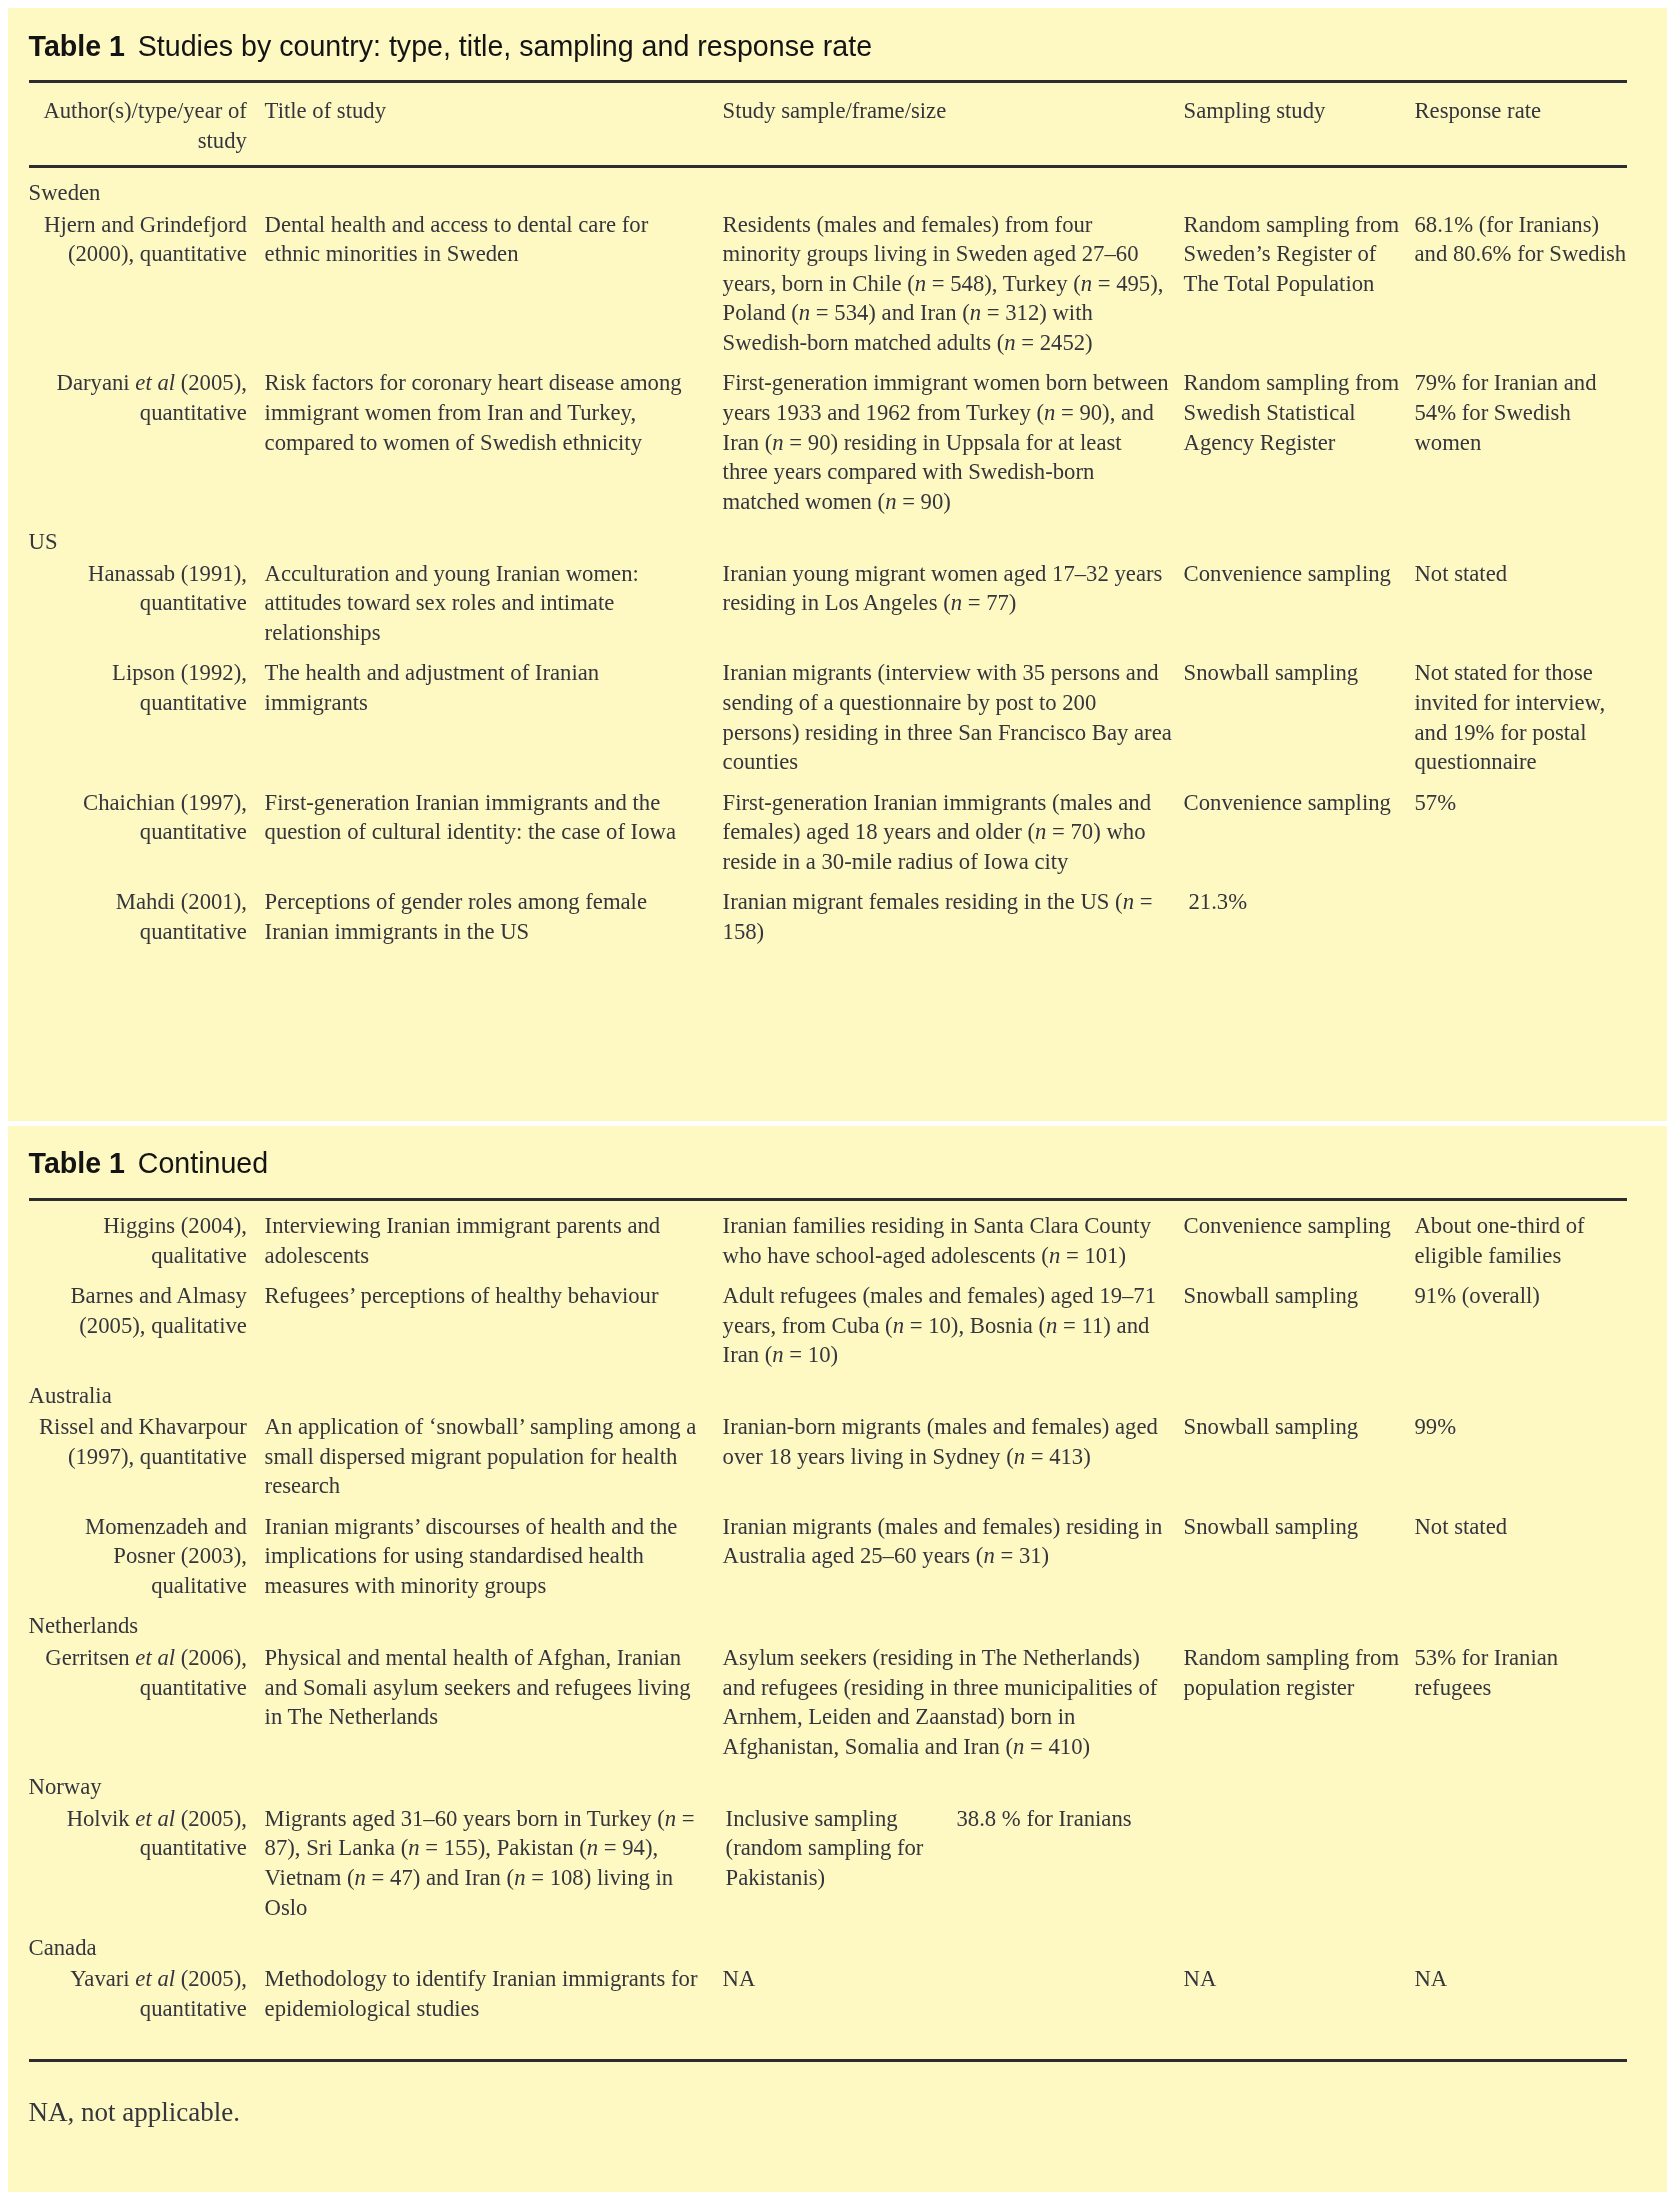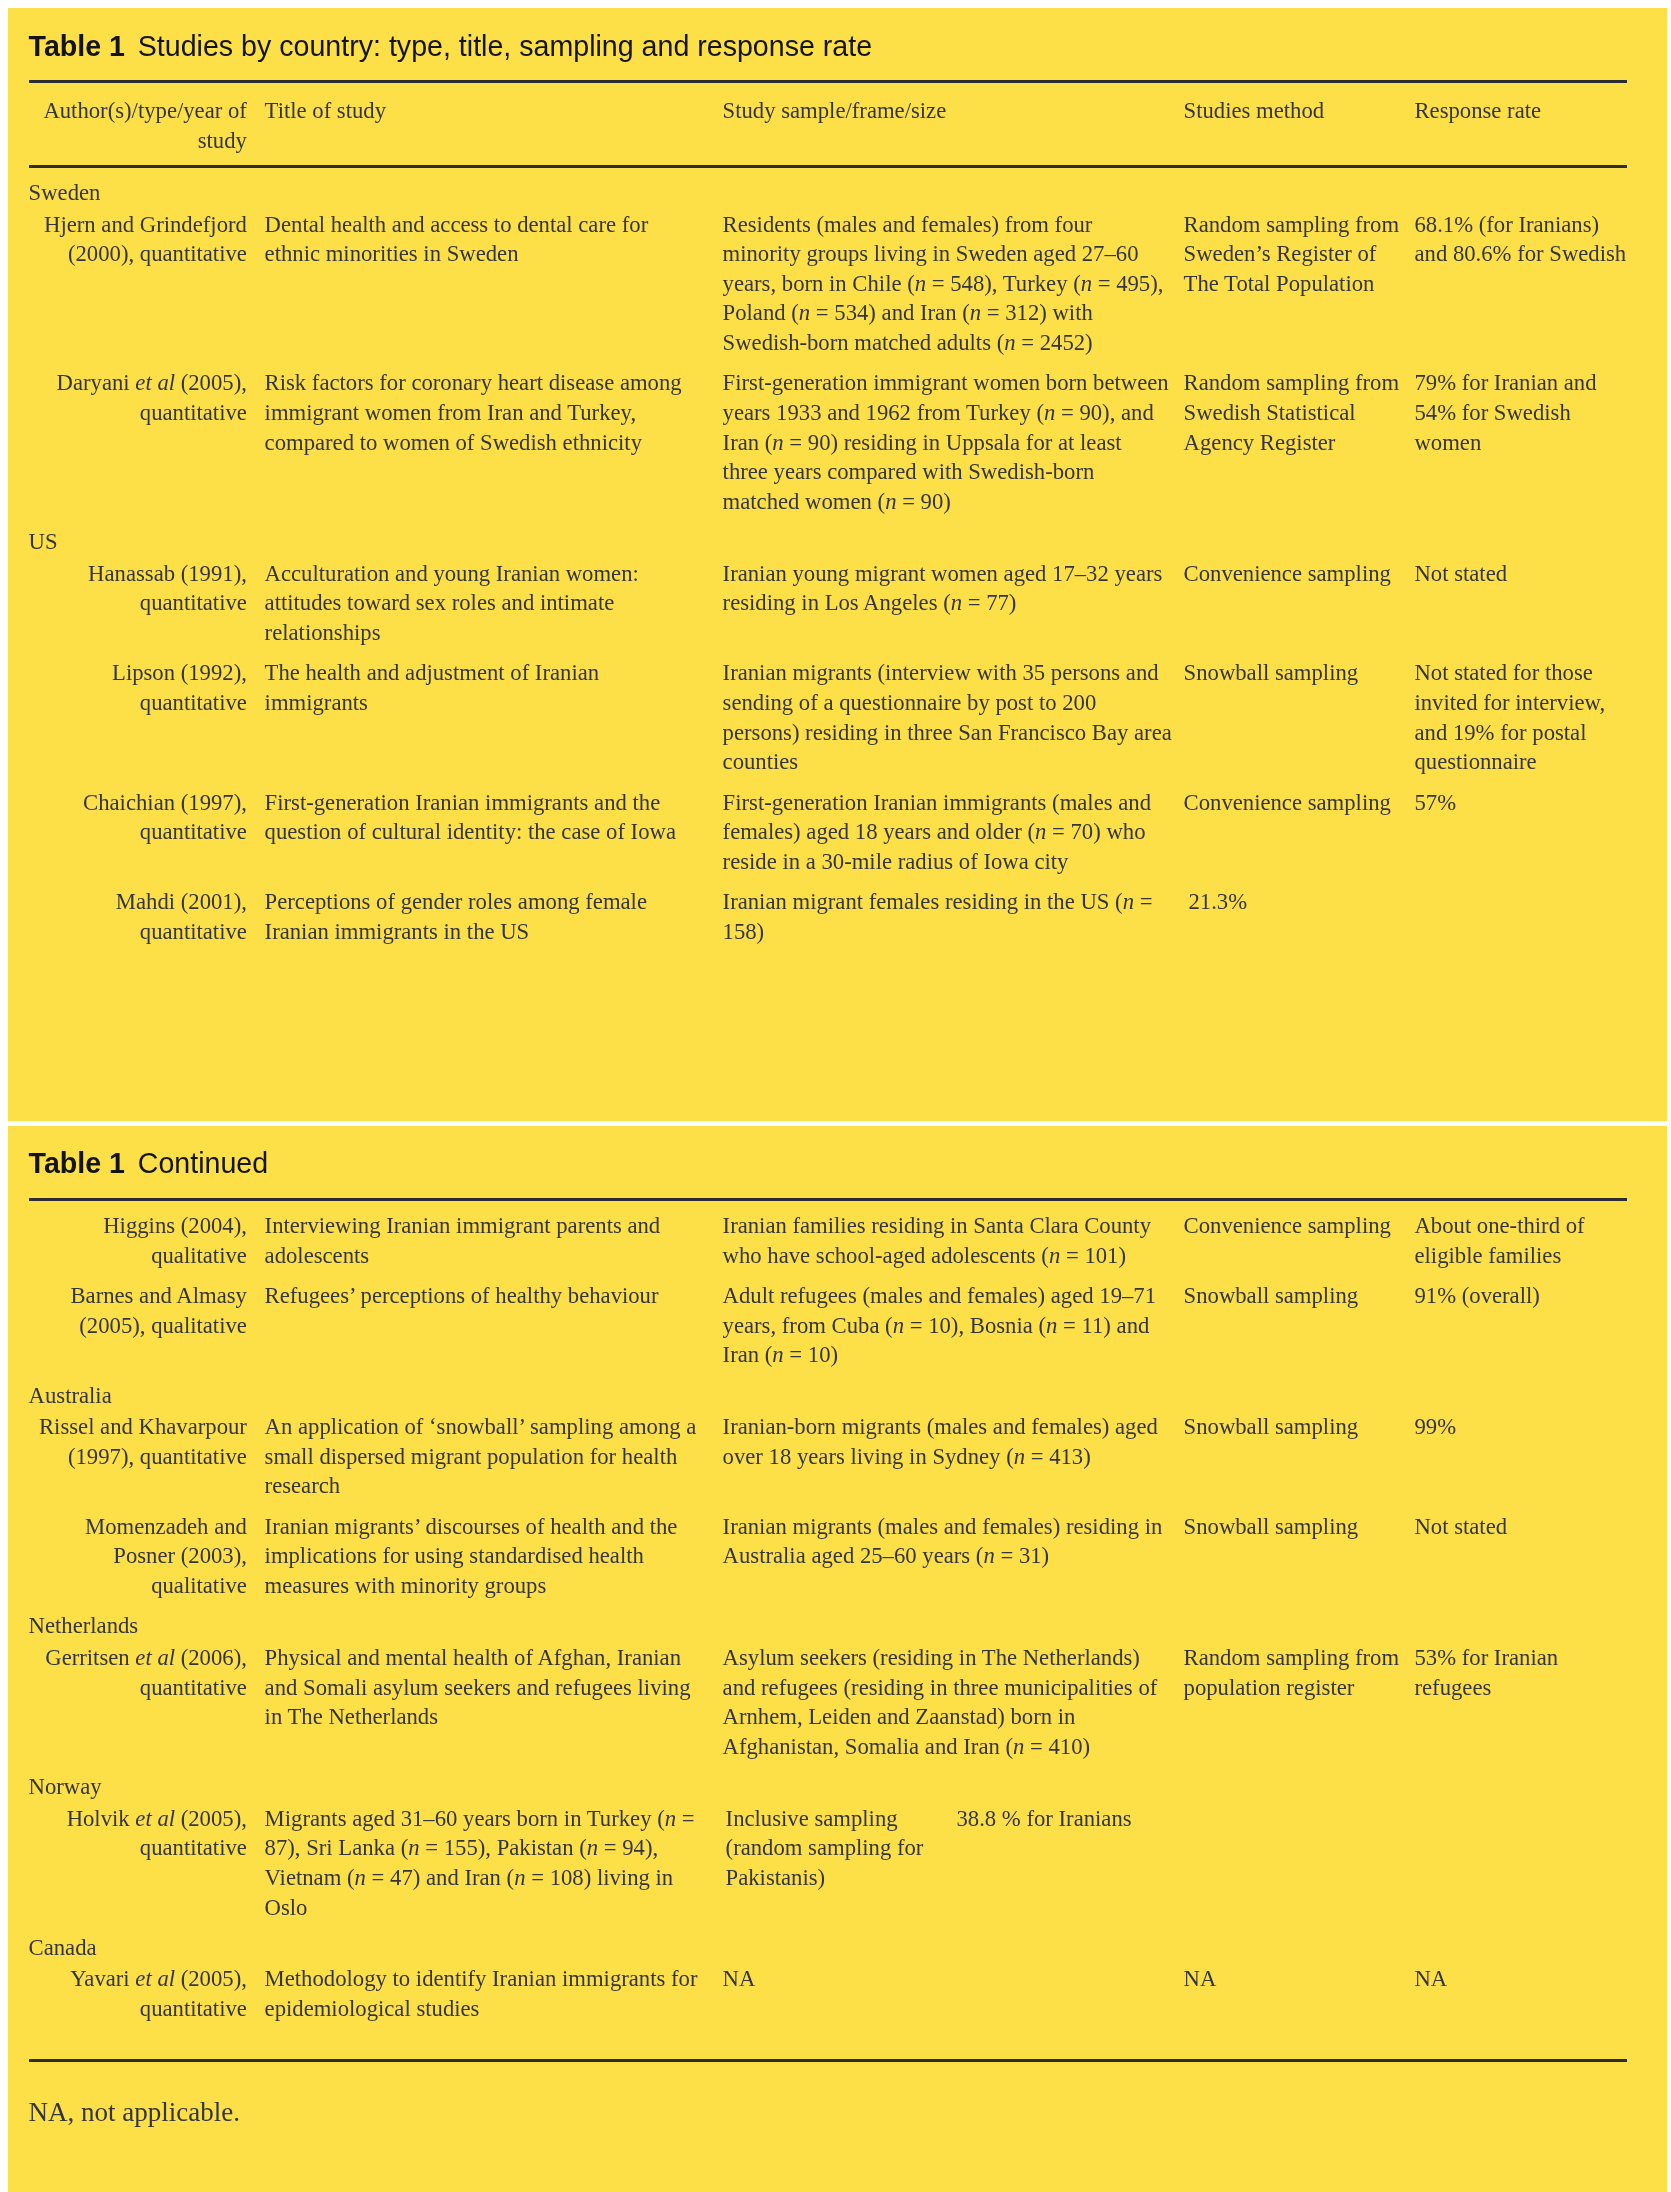--- a/index.html
+++ b/index.html
@@ -3,21 +3,21 @@
 <meta charset="utf-8">
 <style>
   * { box-sizing: border-box; margin: 0; padding: 0; }
   html, body { background: #ffffff; }
   body {
     width: 1672px; height: 2193px;
     font-family: "Liberation Serif", serif;
     overflow: hidden;
   }
   .panel {
-    background: #fde047;
+    background: #fef9c3;
     width: 1659px;
     margin-left: 7.9px;
     overflow: hidden;
   }
   #panel-1 { margin-top: 7.9px; height: 1113px; }
   #panel-2 { margin-top: 4.9px; height: 1067px; }
   .inner { margin-left: 20.7px; width: 1598px; }
   .table-title {
     font-family: "Liberation Sans", sans-serif;
     font-size: 28.6px; line-height: 35px;
@@ -51,21 +51,21 @@
 <div id="panel-1" class="panel">
   <div class="inner">
     <div class="table-title">
       <span class="bold">Table 1</span><span>Studies by country: type, title, sampling and response rate</span>
     </div>
     <div class="rule"></div>
     <div class="header-row">
         <div class="cell c1">Author(s)/type/year of study</div>
         <div class="cell c2">Title of study</div>
         <div class="cell c3">Study sample/frame/size</div>
-        <div class="cell c4">Studies method</div>
+        <div class="cell c4">Sampling study</div>
         <div class="cell c5">Response rate</div>
       </div>
     <div class="rule"></div>
     <div class="rows">
         <div class="row country-row">
           <div class="cell country">Sweden</div>
         </div>
         <div class="row study-row">
           <div class="cell c1">Hjern and Grindefjord (2000), quantitative</div>
           <div class="cell c2">Dental health and access to dental care for ethnic minorities in Sweden</div>

